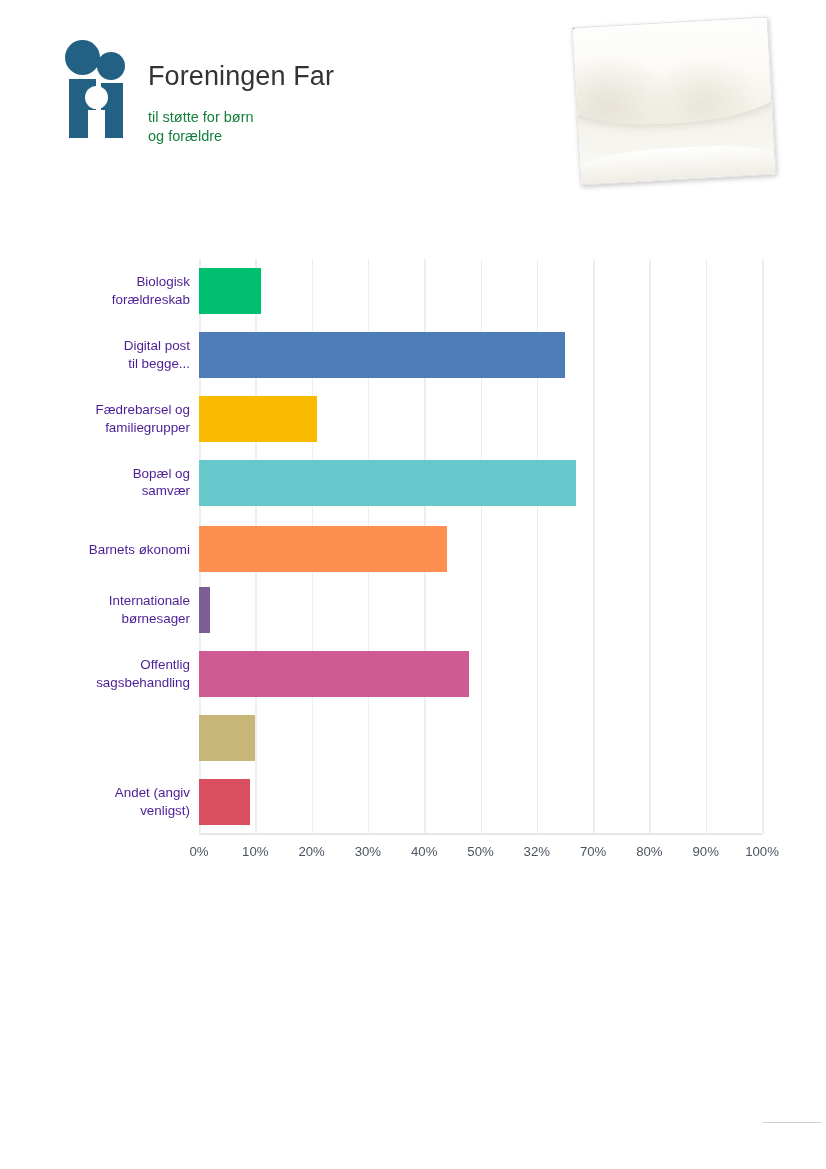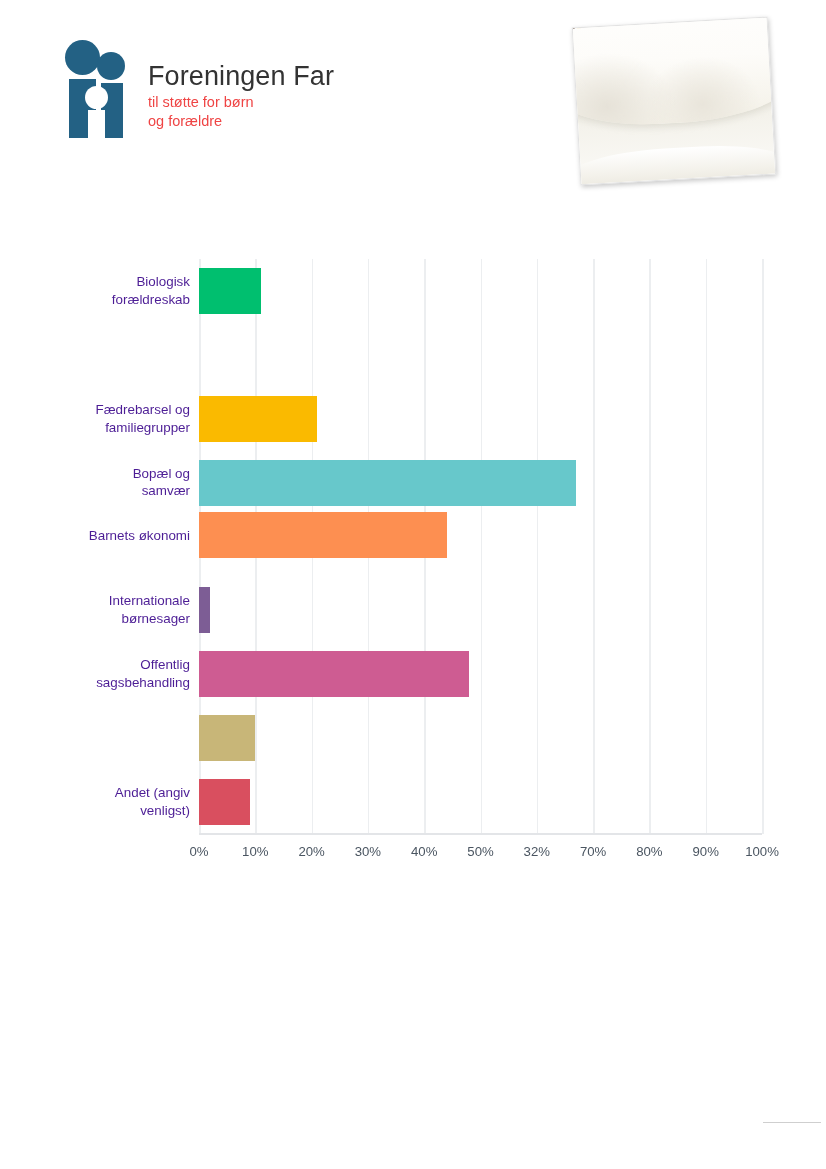--- a/index.html
+++ b/index.html
@@ -78,23 +78,23 @@
   }
   .logo-title {
     font-size: 27px;
     color: #333333;
     line-height: 1.05;
     letter-spacing: 0.1px;
     white-space: nowrap;
   }
   .logo-sub {
     font-size: 14.5px;
-    color: #ef4444;
+    color: #15803d;
     line-height: 1.28;
-    margin-top: 3px;
+    margin-top: 18px;
     white-space: pre-line;
   }
 
   
   .photo-wrap {
     position: absolute;
     left: 576px; top: 14px;
     width: 200px; height: 175px;
   }
   .photo {
@@ -327,31 +327,36 @@
         <div class="gridline" style="left: 450.4px;"></div>
         <div class="gridline" style="left: 506.7px;"></div>
         <div class="gridline" style="left: 563px;"></div>
       </div>
     <div class="rows" id="bar-rows">
         <div class="row" style="top: 0px; height: 63.8889px;">
           <div class="cat-label two">Biologisk
 forældreskab</div>
           <div class="bar" title="11%" style="width: 61.93px; background: rgb(0, 191, 111);"></div>
         </div>
+        <div class="row" style="top: 63.8889px; height: 63.8889px;">
+          <div class="cat-label two">Digital post
+til begge...</div>
+          <div class="bar" title="65%" style="width: 365.95px; background: rgb(78, 124, 184);"></div>
+        </div>
         <div class="row" style="top: 127.778px; height: 63.8889px;">
           <div class="cat-label two">Fædrebarsel og
 familiegrupper</div>
           <div class="bar" title="21%" style="width: 118.23px; background: rgb(250, 186, 0);"></div>
         </div>
         <div class="row" style="top: 191.667px; height: 63.8889px;">
           <div class="cat-label two">Bopæl og
 samvær</div>
           <div class="bar" title="67%" style="width: 377.21px; background: rgb(103, 200, 203);"></div>
         </div>
-        <div class="row" style="top: 244px; height: 63.8889px;">
+        <div class="row" style="top: 258px; height: 63.8889px;">
           <div class="cat-label one">Barnets økonomi</div>
           <div class="bar" title="44%" style="width: 247.72px; background: rgb(253, 143, 81);"></div>
         </div>
         <div class="row" style="top: 319.444px; height: 63.8889px;">
           <div class="cat-label two">Internationale
 børnesager</div>
           <div class="bar" title="2%" style="width: 11.26px; background: rgb(125, 93, 149);"></div>
         </div>
         <div class="row" style="top: 383.333px; height: 63.8889px;">
           <div class="cat-label two">Offentlig

